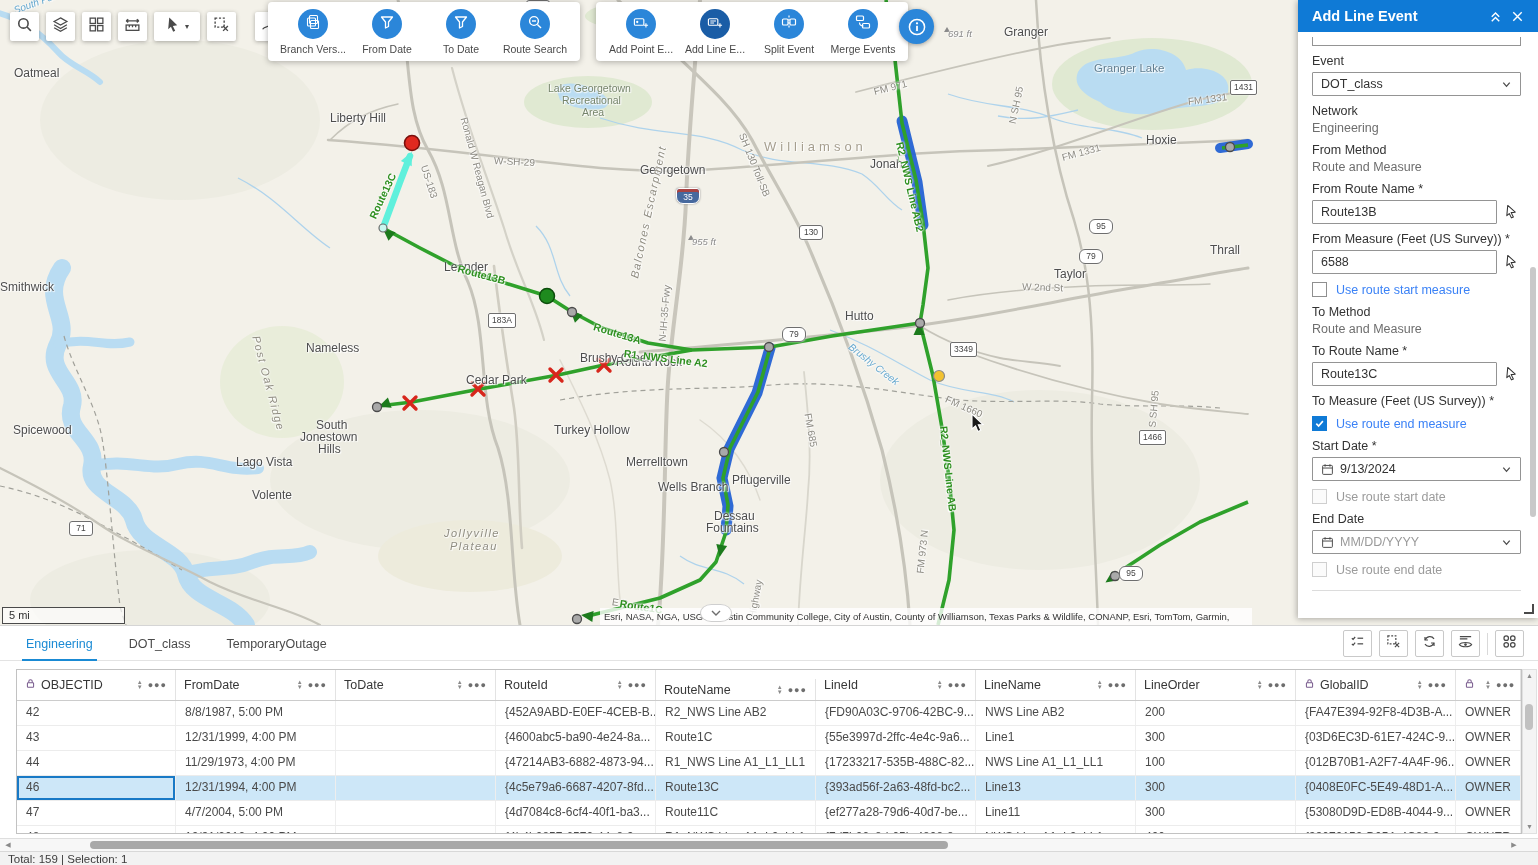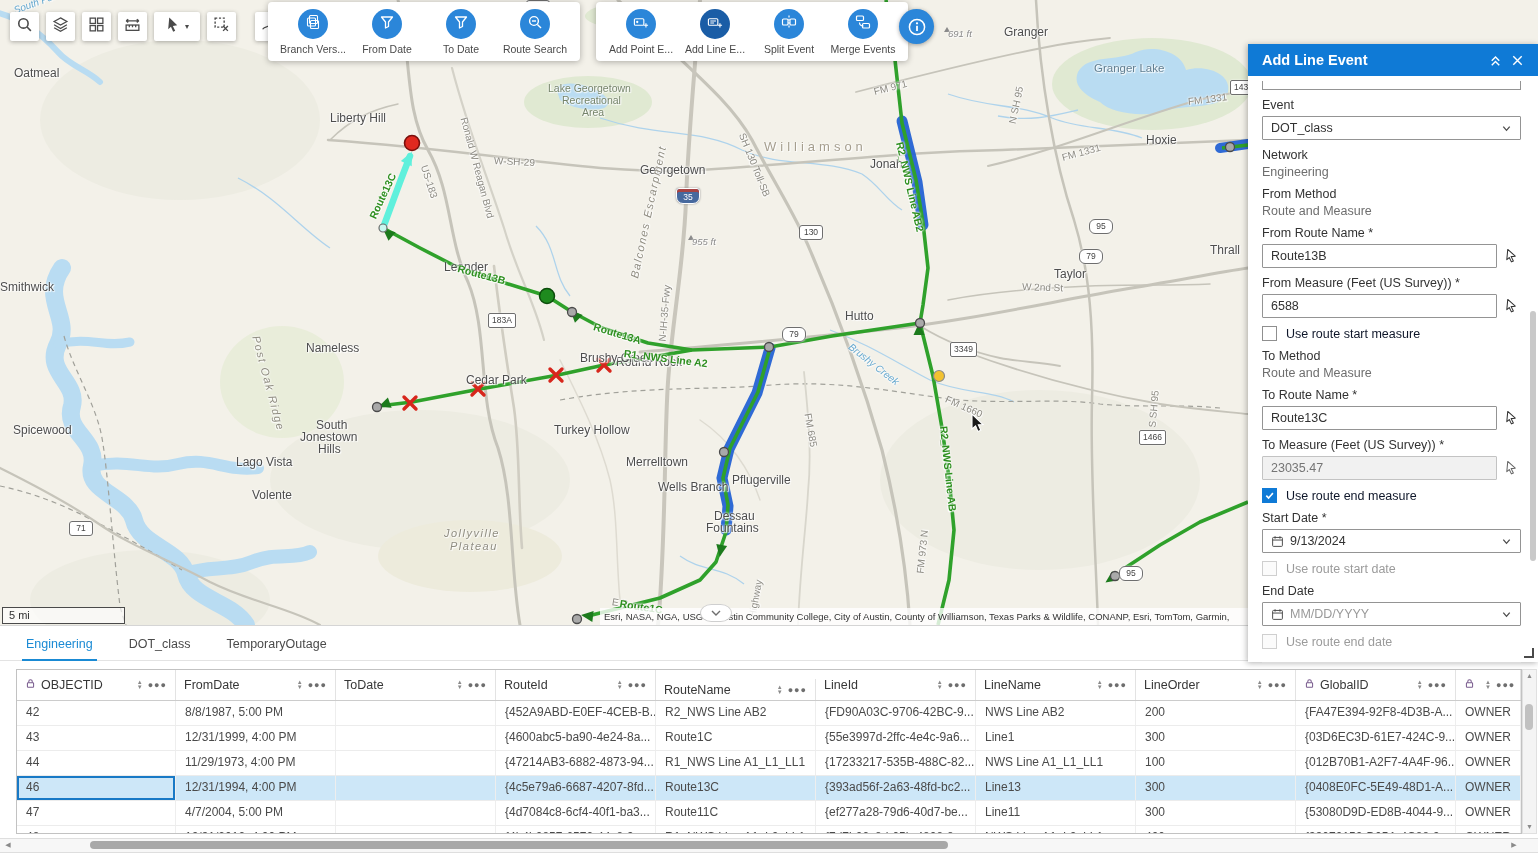--- a/index.html
+++ b/index.html
@@ -52,21 +52,21 @@
   #scalebar{position:absolute;left:2px;top:607px;width:115px;height:15px;border:1px solid #4a4a4a;
             background:rgba(255,255,255,.65);font-size:11px;color:#323232;line-height:14px;padding-left:6px;}
   #attribution{position:absolute;left:600px;top:608px;width:648px;height:17px;background:rgba(255,255,255,.8);
                font-size:9.5px;color:#323232;line-height:17px;white-space:nowrap;overflow:hidden;padding-left:4px;}
   #attr-collapse{position:absolute;left:700px;top:604px;width:30px;height:16px;background:#fff;border:1px solid #cfcfcf;
                  border-radius:50%/70%;display:flex;align-items:center;justify-content:center;color:#6e6e6e;z-index:3;cursor:pointer;}
   #attr-collapse svg{width:12px;height:8px;}
   #cursor{position:absolute;left:970px;top:413px;z-index:5;pointer-events:none;}
 
   
-  #panel{position:absolute;right:0;top:0;width:290px;height:618px;background:#fff;box-shadow:-1px 1px 6px rgba(0,0,0,.3);z-index:6;margin-top:44px;}
+  #panel{position:absolute;right:0;top:0;width:240px;height:618px;background:#fff;box-shadow:-1px 1px 6px rgba(0,0,0,.3);z-index:6;}
   #panel-h{height:32px;background:var(--accent_blue,#0f7ad6);color:#fff;display:flex;align-items:center;
            padding:0 10px 0 14px;font-size:14.5px;font-weight:bold;}
   .ph-sp{flex:1;}
   .ph-ic{width:22px;height:22px;display:flex;align-items:center;justify-content:center;cursor:pointer;}
   .ph-ic svg{width:15px;height:15px;}
   #panel-b{position:relative;height:586px;padding:5px 17px 0 14px;overflow:hidden;font-size:12.5px;}
   .clipped{height:8px;border:1px solid #949494;border-top:none;margin-bottom:6px;}
   .flabel{color:#323232;margin:9px 0 4px;line-height:13px;}
   .fstatic{color:#6e6e6e;margin:1px 0 0;line-height:13px;}
   .inrow{display:flex;align-items:center;gap:7px;}
@@ -74,21 +74,21 @@
        color:#323232;padding:0 8px;background:#fff;min-width:0;}
   .inp:disabled{background:#f1f1f1;color:#757575;border-color:#c3c3c3;}
   .pick{width:17px;height:17px;color:#2f2f2f;cursor:pointer;flex:none;}
   .pick svg{width:15px;height:15px;}
   .selbox{height:22px;border:1px solid #949494;border-radius:1px;display:flex;align-items:center;gap:6px;
           padding:0 8px;color:#323232;cursor:pointer;background:#fff;}
   .selbox .grow{flex:1;overflow:hidden;white-space:nowrap;}
   .selbox svg.chev{width:11px;height:11px;color:#4a4a4a;flex:none;}
   .selbox svg.cal{width:13px;height:13px;color:#4a4a4a;flex:none;}
   .dval.ph{color:#9a9a9a;}
-  .cbrow{display:flex;align-items:center;gap:9px;margin:8px 0 0;color:#0f172a;}
+  .cbrow{display:flex;align-items:center;gap:9px;margin:8px 0 0;color:#3b82f6;}
   .cbrow.dis{color:#9b9b9b;}
   .cb{width:13px;height:13px;border:1px solid #8f8f8f;background:#fff;flex:none;cursor:pointer;display:flex;align-items:center;justify-content:center;}
   .cb.ck{background:var(--accent_blue,#0f7ad6);border-color:var(--accent_blue,#0f7ad6);}
   .cb.dis{border-color:#cfcfcf;background:#fbfbfb;}
   .cb svg{width:11px;height:11px;}
   .pdivider{border-top:1px solid #dcdcdc;margin:13px 0 2px;}
   .pscrollbar{position:absolute;right:2px;top:235px;width:6px;height:250px;background:#c9c9c9;border-radius:3px;}
   .rhandle{position:absolute;right:4px;bottom:4px;width:8px;height:8px;border-right:2px solid #4a4a4a;border-bottom:2px solid #4a4a4a;}
 
   
@@ -549,28 +549,20 @@
       <div class="inrow">
         <input class="inp" value="Route13C" style="">
         <span class="pick">
           <svg viewBox="0 0 16 16">
               <path d="M4 1.5 12 8.7 7.6 9.2 10 13.8 7.9 14.8 5.6 10.2 3 12.4Z" fill="none" stroke="#333" stroke-width="1.1" stroke-linejoin="round"></path>
             </svg>
         </span>
       </div>
 
       <div class="flabel">To Measure (Feet (US Survey)) *</div>
-      <div class="inrow">
-        <input class="inp" disabled="" value="23035.47" style="">
-        <span class="pick">
-          <svg viewBox="0 0 16 16">
-              <path d="M4 1.5 12 8.7 7.6 9.2 10 13.8 7.9 14.8 5.6 10.2 3 12.4Z" fill="none" stroke="#666" stroke-width="1.1" stroke-linejoin="round"></path>
-            </svg>
-        </span>
-      </div>
 
       <div class="cbrow">
         <span class="cb ck">
           <svg viewBox="0 0 12 12">
               <path d="M2.5 6.2 5 8.7 9.7 3.4" fill="none" stroke="#fff" stroke-width="1.8"></path>
             </svg>
         </span>
         <span>Use route end measure</span>
       </div>
 
@@ -834,14 +826,15 @@
     <div id="vscroll">
       <span class="vsarrow" style="top:1px">▲</span>
       <div class="vsthumb"></div>
       <span class="vsarrow" style="bottom:1px">▼</span>
     </div>
     <div id="hscroll">
       <span class="hsarrow" style="left:2px">◀</span>
       <div class="hsthumb"></div>
       <span class="hsarrow" style="right:18px">▶</span>
     </div>
+    <div id="statusbar">Total: 159 | Selection: 1</div>
   </section>
 </div>
 
 </body></html>

